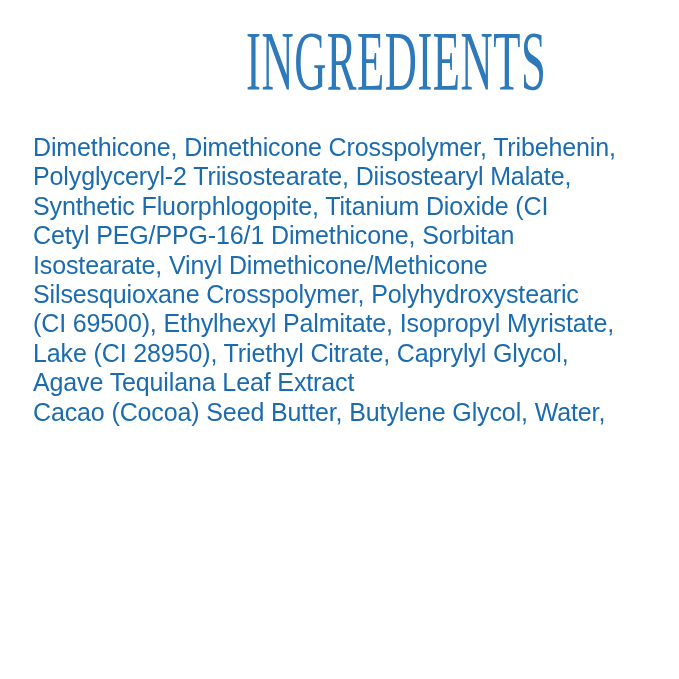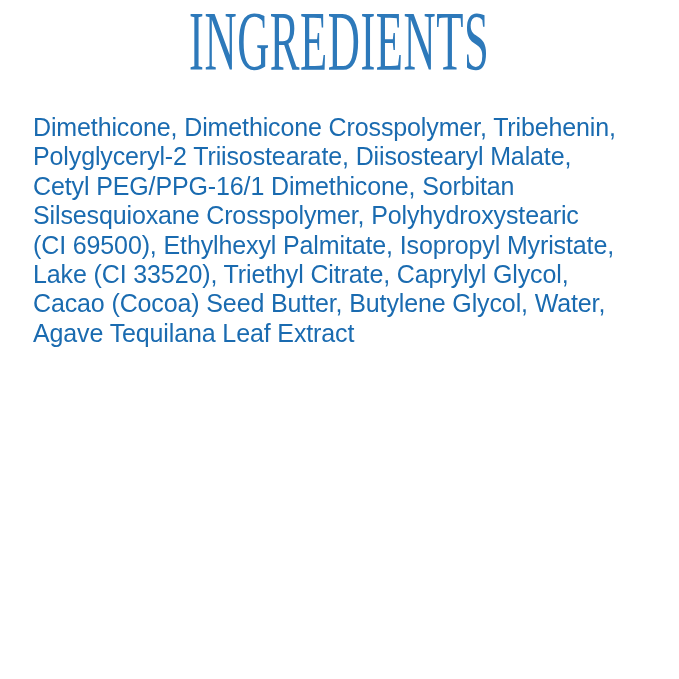--- a/index.html
+++ b/index.html
@@ -17,21 +17,22 @@
     height: 679px;
     background: var(--bg-color);
     overflow: hidden;
   }
   .page {
     width: 679px;
     height: 679px;
     background: var(--bg-color);
   }
   .title-row {
-    text-align: center;
+    text-align: right;
+    padding-top: 20px;
   }
   .title {
     display: inline-block;
     margin: 0;
     font-family: "Liberation Serif", serif;
     font-weight: 400;
     font-size: 84px;
     line-height: 1;
     letter-spacing: 0.012em;
     color: var(--title-color);
@@ -54,20 +55,22 @@
 </head>
 <body>
 
 <div class="page">
   <div class="title-row">
     <h1 class="title">INGREDIENTS</h1>
   </div>
   <div class="ingredients">
     <div class="line">Dimethicone, Dimethicone Crosspolymer, Tribehenin,</div>
     <div class="line">Polyglyceryl-2 Triisostearate, Diisostearyl Malate,</div>
+    <div class="line">Synthetic Fluorphlogopite, Titanium Dioxide (CI</div>
     <div class="line">Cetyl PEG/PPG-16/1 Dimethicone, Sorbitan</div>
+    <div class="line">Isostearate, Vinyl Dimethicone/Methicone</div>
     <div class="line">Silsesquioxane Crosspolymer, Polyhydroxystearic</div>
     <div class="line">(CI 69500), Ethylhexyl Palmitate, Isopropyl Myristate,</div>
-    <div class="line">Lake (CI 33520), Triethyl Citrate, Caprylyl Glycol,</div>
+    <div class="line">Lake (CI 28950), Triethyl Citrate, Caprylyl Glycol,</div>
+    <div class="line">Agave Tequilana Leaf Extract</div>
     <div class="line">Cacao (Cocoa) Seed Butter, Butylene Glycol, Water,</div>
-    <div class="line">Agave Tequilana Leaf Extract</div>
   </div>
 </div>
 
 </body></html>

